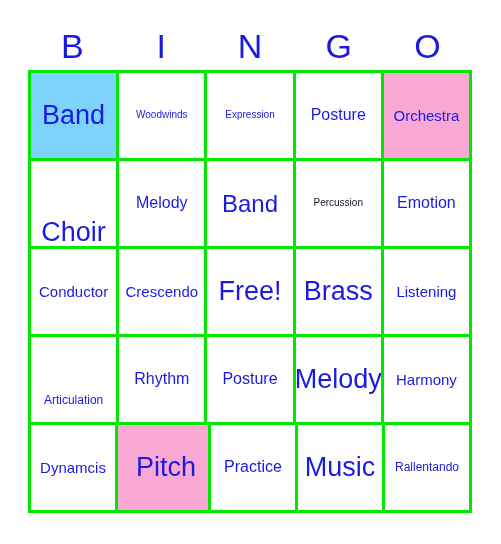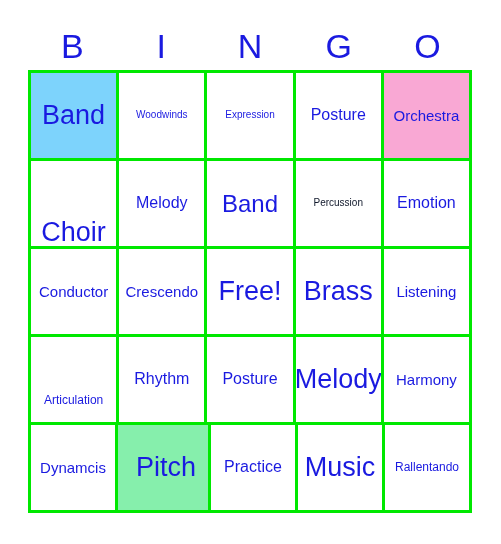--- a/index.html
+++ b/index.html
@@ -175,21 +175,21 @@
         </div>
       <div class="cell" style="border-right-color: rgb(0, 232, 0); border-bottom-color: rgb(0, 232, 0); background: rgb(255, 255, 255);">
           <span class="cell-text sz-sm" style="color: rgb(26, 26, 224);">Harmony</span>
         </div>
     </div>
 
     <div class="grid-row">
       <div class="cell" style="border-right-color: rgb(0, 232, 0); border-bottom-color: rgb(0, 232, 0); background: rgb(255, 255, 255);">
           <span class="cell-text sz-sm" style="color: rgb(26, 26, 224);">Dynamcis</span>
         </div>
-      <div class="cell" style="border-right-color: rgb(0, 232, 0); border-bottom-color: rgb(0, 232, 0); background: #86efac; padding-left: 6px;">
+      <div class="cell" style="border-right-color: rgb(0, 232, 0); border-bottom-color: rgb(0, 232, 0); background: #f9a8d4; padding-left: 6px;">
           <span class="cell-text sz-xl" style="color: rgb(26, 26, 224);">Pitch</span>
         </div>
       <div class="cell" style="border-right-color: rgb(0, 232, 0); border-bottom-color: rgb(0, 232, 0); background: rgb(255, 255, 255);">
           <span class="cell-text sz-md" style="color: rgb(26, 26, 224);">Practice</span>
         </div>
       <div class="cell" style="border-right-color: rgb(0, 232, 0); border-bottom-color: rgb(0, 232, 0); background: rgb(255, 255, 255);">
           <span class="cell-text sz-xl" style="color: rgb(26, 26, 224);">Music</span>
         </div>
       <div class="cell" style="border-right-color: rgb(0, 232, 0); border-bottom-color: rgb(0, 232, 0); background: rgb(255, 255, 255);">
           <span class="cell-text sz-xxs" style="color: rgb(26, 26, 224);">Rallentando</span>

